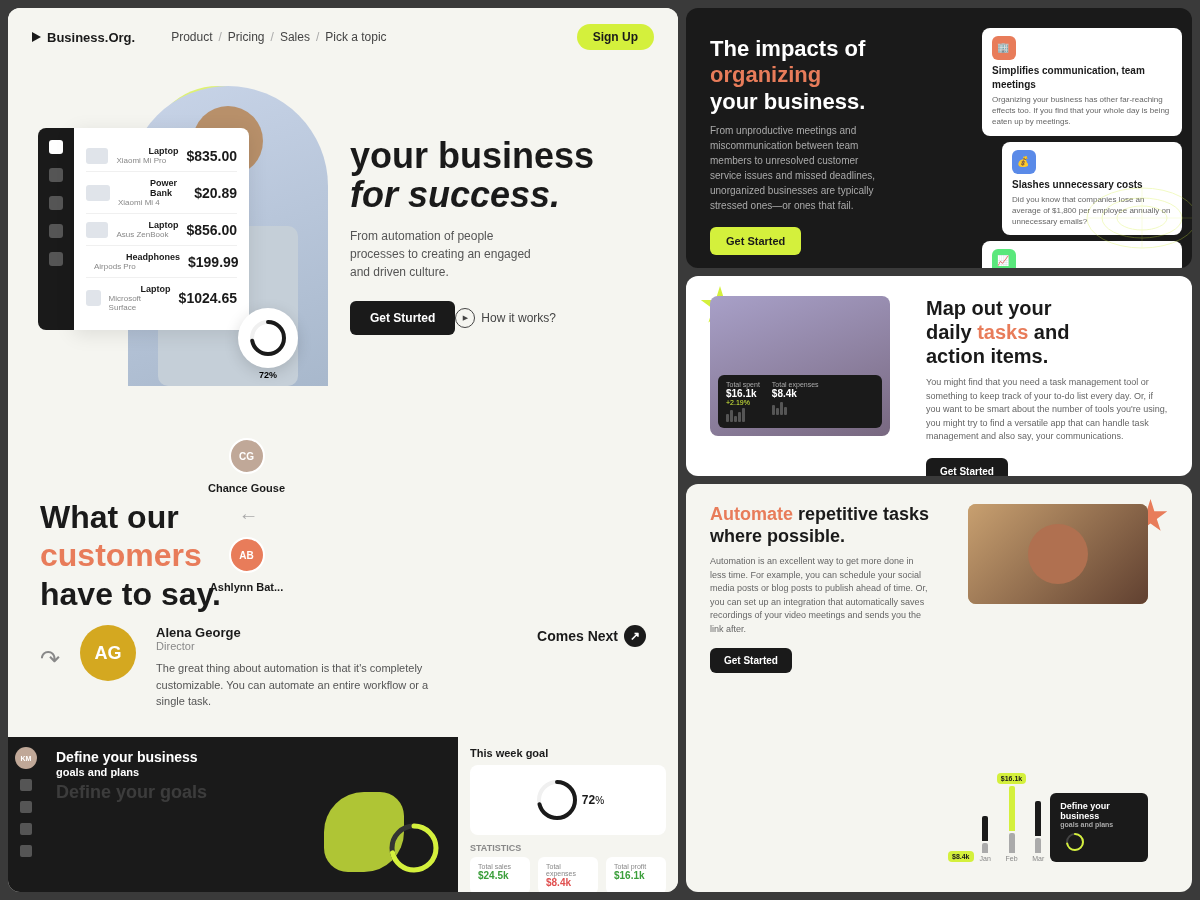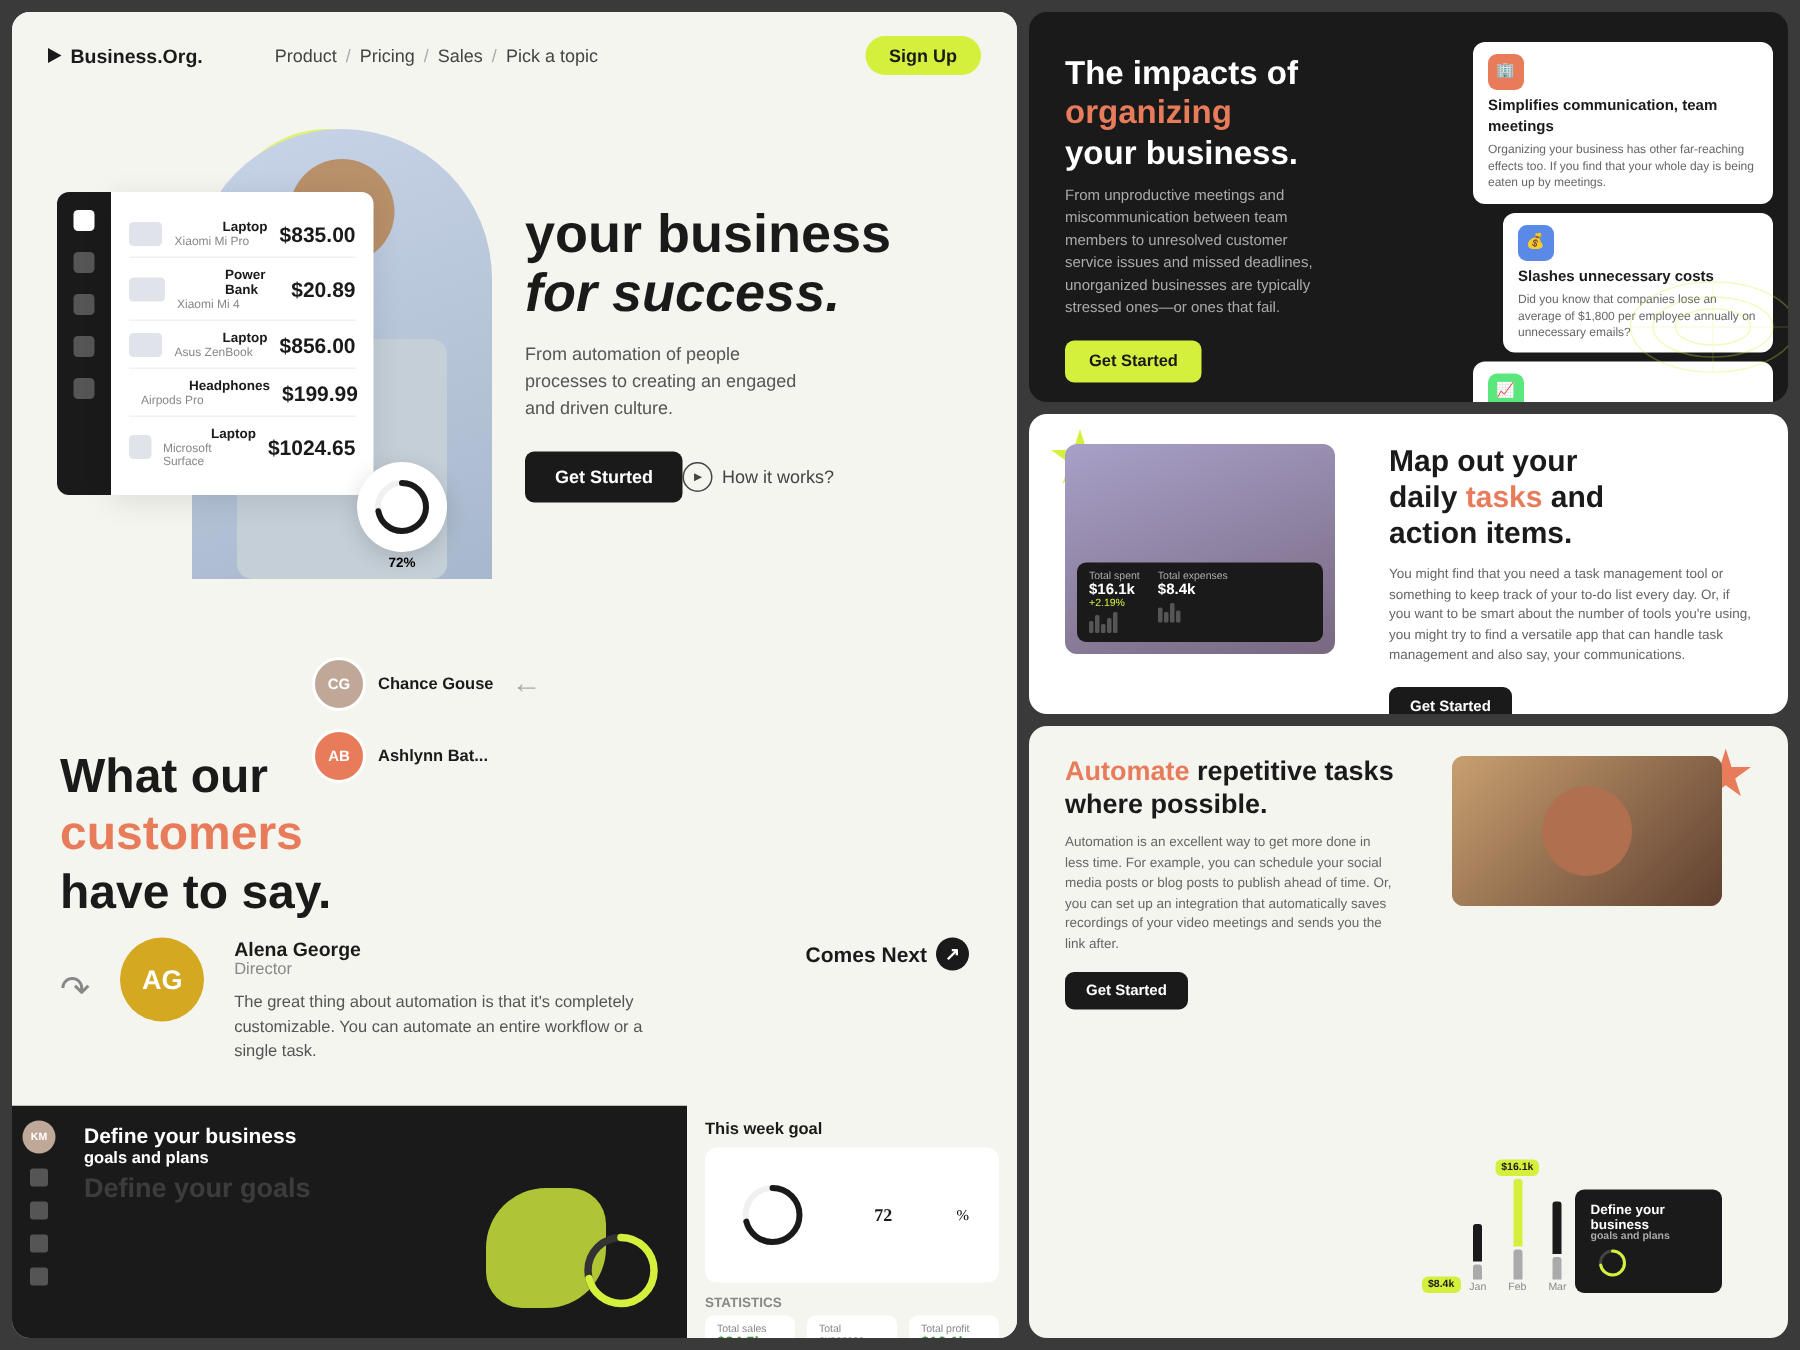--- a/index.html
+++ b/index.html
@@ -24,21 +24,21 @@
       position: relative;
       flex-shrink: 0;
     }
 
     
     .navbar {
       display: flex;
       align-items: center;
       padding: 16px 24px;
       background: #f5f5f0;
-      gap: 28px;
+      gap: 16px;
     }
     .logo-area {
       display: flex;
       align-items: center;
       gap: 6px;
       font-weight: 700;
       font-size: 13px;
       color: #1a1a1a;
     }
     .logo-icon {
@@ -264,20 +264,21 @@
       left: 200px;
       display: flex;
       flex-direction: column;
       gap: 12px;
       z-index: 5;
     }
     .avatar-item {
       display: flex;
       align-items: center;
       gap: 8px;
+      flex-direction: column;
     }
     .avatar-circle {
       width: 36px;
       height: 36px;
       border-radius: 50%;
       background: #c0a898;
       border: 2px solid #fff;
       overflow: hidden;
       display: flex;
       align-items: center;
@@ -430,26 +431,25 @@
     }
     .dash-right-panel {
       background: #f5f5f0;
       width: 220px;
       padding: 10px 12px;
     }
     .dash-week-goal { font-size: 11px; font-weight: 700; color: #1a1a1a; }
     .dash-goal-card {
       background: #fff;
       border-radius: 8px;
-      padding: 20px;
+      padding: 10px;
       margin-top: 6px;
       display: flex;
       align-items: center;
-      justify-content: space-between;
-      font-family: Liberation Serif, serif;
+      justify-content: center;
     }
     .dash-stats-section { margin-top: 8px; }
     .dash-stats-label { font-size: 9px; color: #888; font-weight: 700; text-transform: uppercase; }
     .dash-stat-row { display: flex; gap: 8px; margin-top: 4px; }
     .dash-stat-item {
       background: #fff;
       border-radius: 6px;
       padding: 6px 8px;
       flex: 1;
       min-width: 0;

